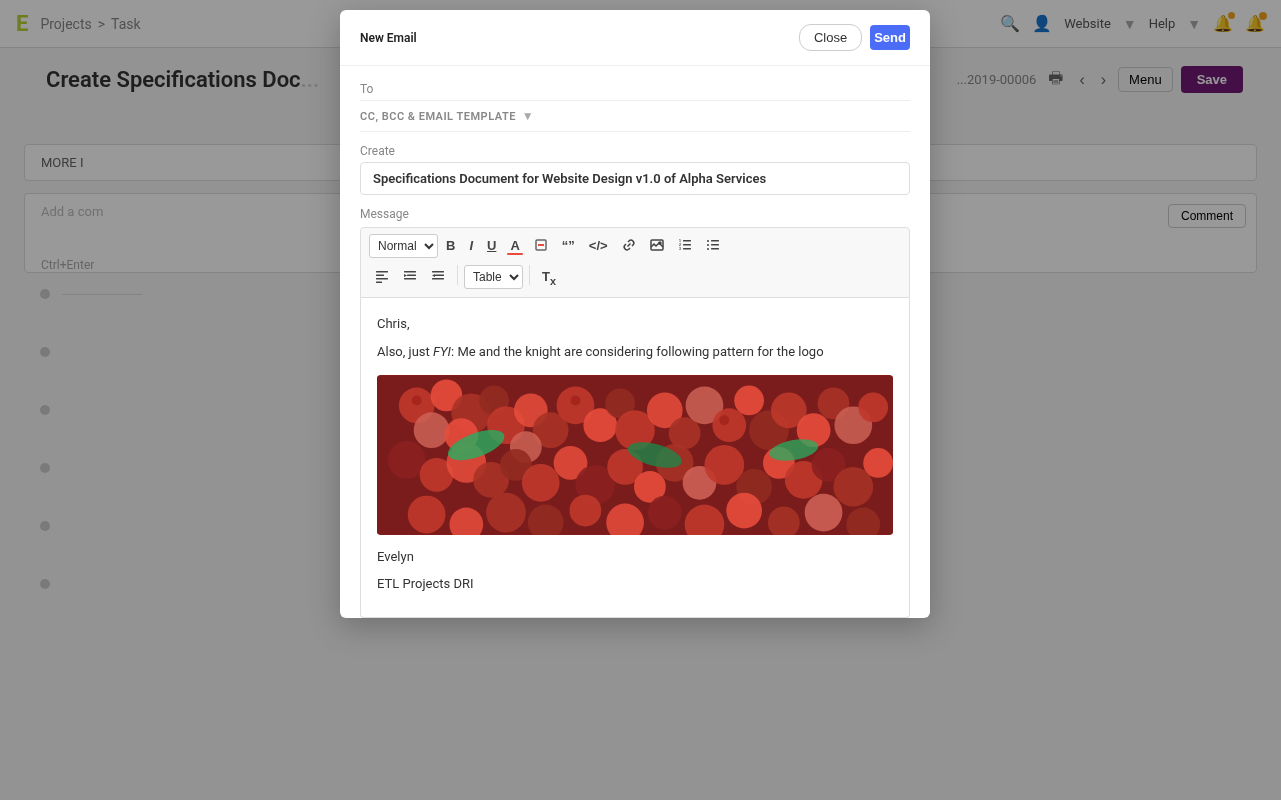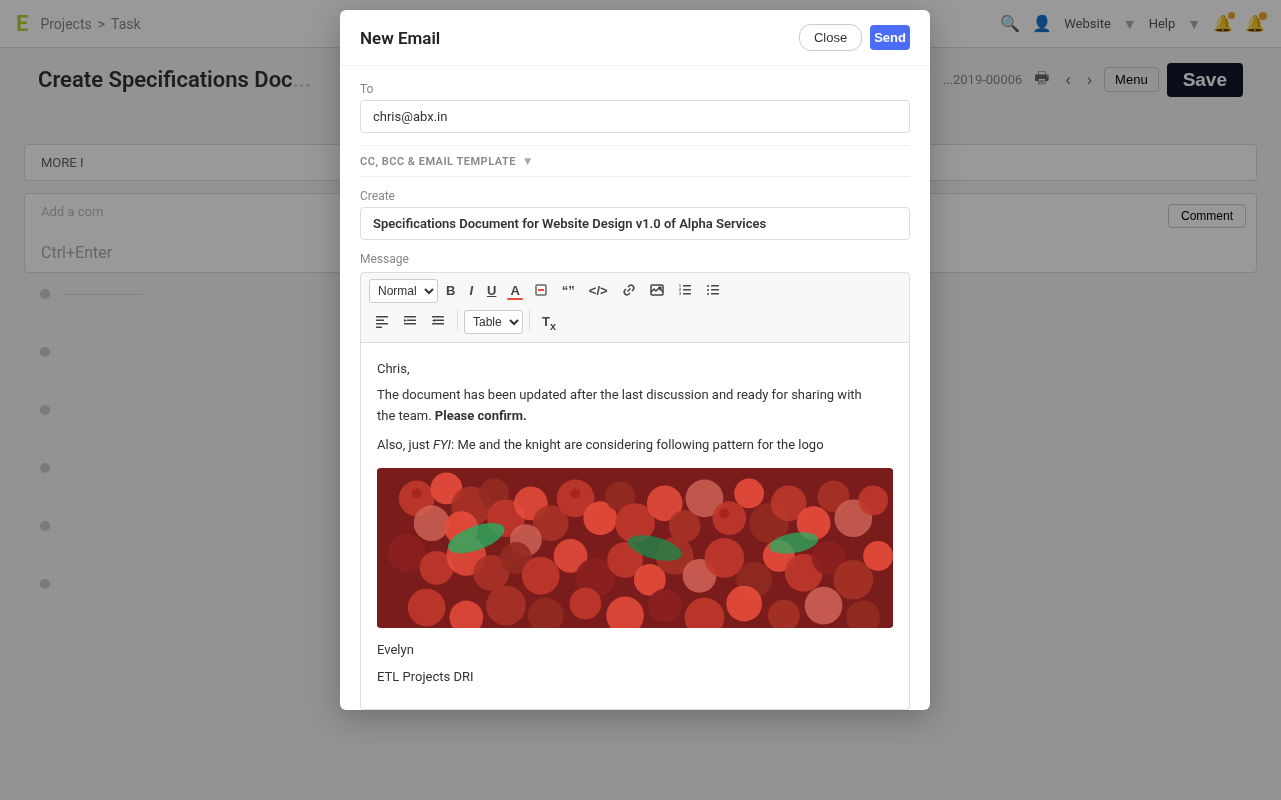--- a/index.html
+++ b/index.html
@@ -94,27 +94,27 @@
     }
     .menu-btn {
       background: none;
       border: 1px solid #ccc;
       border-radius: 4px;
       padding: 4px 10px;
       cursor: pointer;
       font-size: 13px;
     }
     .save-btn {
-      background: #0f172a;
+      background: #701a75;
       color: #fff;
       border: none;
       border-radius: 4px;
       padding: 6px 16px;
       cursor: pointer;
-      font-size: 19px;
+      font-size: 13px;
       font-weight: 600;
     }
 
     
     .content-area {
       position: absolute;
       top: 108px; left: 24px; right: 24px; bottom: 24px;
     }
     .more-info-bar {
       background: #fff;
@@ -143,23 +143,23 @@
       top: 10px; right: 10px;
       background: none;
       border: 1px solid #ccc;
       border-radius: 4px;
       padding: 4px 12px;
       cursor: pointer;
       font-size: 12px;
     }
     .ctrl-hint {
       position: absolute;
-      bottom: 10px; left: 16px;
+      bottom: 0; left: 16px;
       color: #aaa;
-      font-size: 16px;
+      font-size: 12px;
     }
 
     
     .overlay {
       position: absolute;
       top: 0; left: 0; right: 0; bottom: 0;
       background: rgba(0,0,0,0.4);
       z-index: 100;
     }
 
@@ -177,21 +177,21 @@
     }
 
     .modal-header {
       display: flex;
       align-items: center;
       justify-content: space-between;
       padding: 14px 20px;
       border-bottom: 1px solid #eee;
     }
     .modal-title {
-      font-size: 17px;
+      font-size: 12px;
       font-weight: 600;
       color: #222;
     }
     .modal-header-actions {
       display: flex;
       gap: 8px;
       align-items: center;
     }
     .close-btn {
       background: #fff;
@@ -370,21 +370,21 @@
     <span class="help-btn">Help</span>
     <span style="color:#aaa">▼</span>
     <span class="icon-btn" style="position:relative;">
       🔔
       <span style="position:absolute;top:-2px;right:-2px;width:7px;height:7px;background:#f5a623;border-radius:50%;display:inline-block;"></span>
     </span>
     <span class="icon-btn notification-dot">🔔</span>
   </div>
 </div>
 
-<div style="position:absolute;top:48px;left:0;right:0;padding:14px 38px 0;background:#f5f5f5;">
+<div style="position:absolute;top:48px;left:8px;right:0;padding:14px 38px 0;background:#f5f5f5;">
   <div style="display:flex;align-items:center;justify-content:space-between;">
     <div class="page-title">
       <span>Create Specifications Doc</span><span style="color:#ccc;">...</span>
     </div>
     <div style="display:flex;align-items:center;gap:8px;">
       <span class="doc-id">...<span>2019-00006</span></span>
       <button class="control-btn">🖶</button>
       <button class="control-btn">‹</button>
       <button class="control-btn">›</button>
       <button class="menu-btn">Menu</button>
@@ -438,21 +438,20 @@
     <div class="modal-title">New Email</div>
     <div class="modal-header-actions">
       <button class="close-btn">Close</button>
       <button class="send-btn">Send</button>
     </div>
   </div>
 
   <div class="modal-body">
 
     <div class="field-label">To</div>
-    <div class="to-field">chris@abx.in</div>
 
     <div class="cc-bcc-row">
       <span class="cc-bcc-label">CC, BCC &amp; EMAIL TEMPLATE</span>
       <span class="cc-bcc-chevron">▼</span>
     </div>
 
     <div class="field-label">Create</div>
     <div class="subject-field">Specifications Document for Website Design v1.0 of Alpha Services</div>
 
     <div class="message-label">Message</div>
@@ -538,24 +537,20 @@
         <select class="toolbar-select">
           <option>Table</option>
         </select>
         <span class="toolbar-divider"></span>
         <button class="toolbar-btn" style="font-size:13px;font-weight:700;">T<sub>x</sub></button>
       </div>
     </div>
 
     <div class="message-content">
       <p>Chris,</p>
-      <p>
-        <span>The document has been updated after the last discussion and ready for sharing with</span><br>
-        <span>the team.</span> <span class="bold-text">Please confirm.</span>
-      </p>
       <p style="margin-top:8px;">
         <span>Also, just</span> <span class="italic-text">FYI</span><span>: Me and the knight are considering following pattern for the logo</span>
       </p>
 
       <div class="coffee-image">
         <svg width="100%" height="160" viewBox="0 0 520 160" xmlns="http://www.w3.org/2000/svg">
           <rect width="520" height="160" fill="#7B1C1C"></rect>
 
           <circle cx="40" cy="30" r="18" fill="#C0392B" opacity="0.9"></circle>
           <circle cx="70" cy="20" r="16" fill="#E74C3C" opacity="0.9"></circle>

